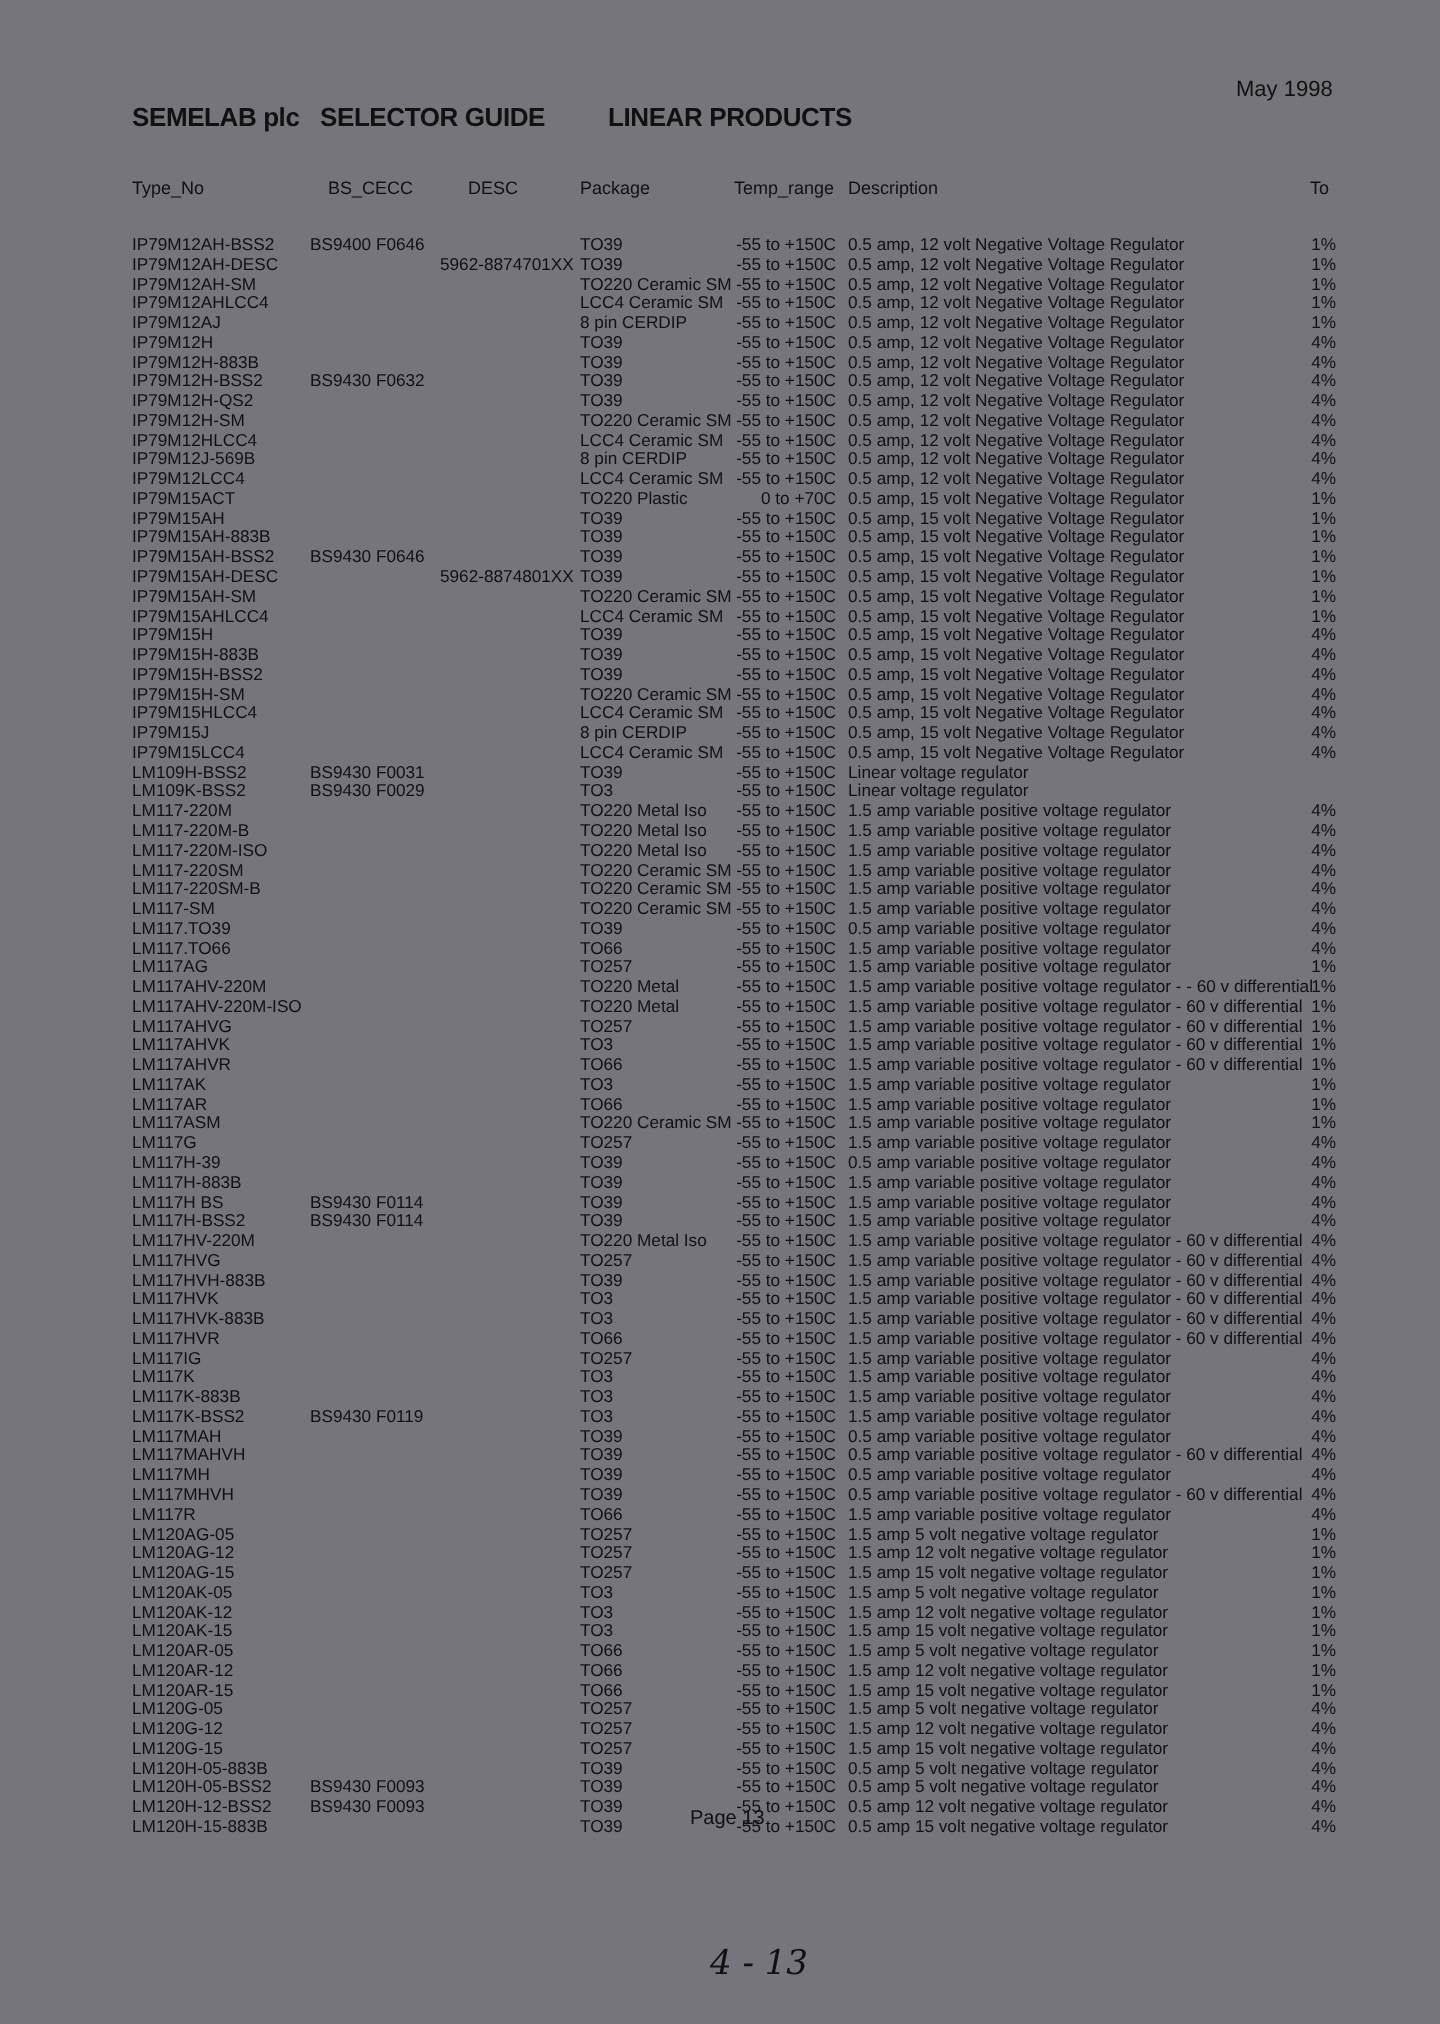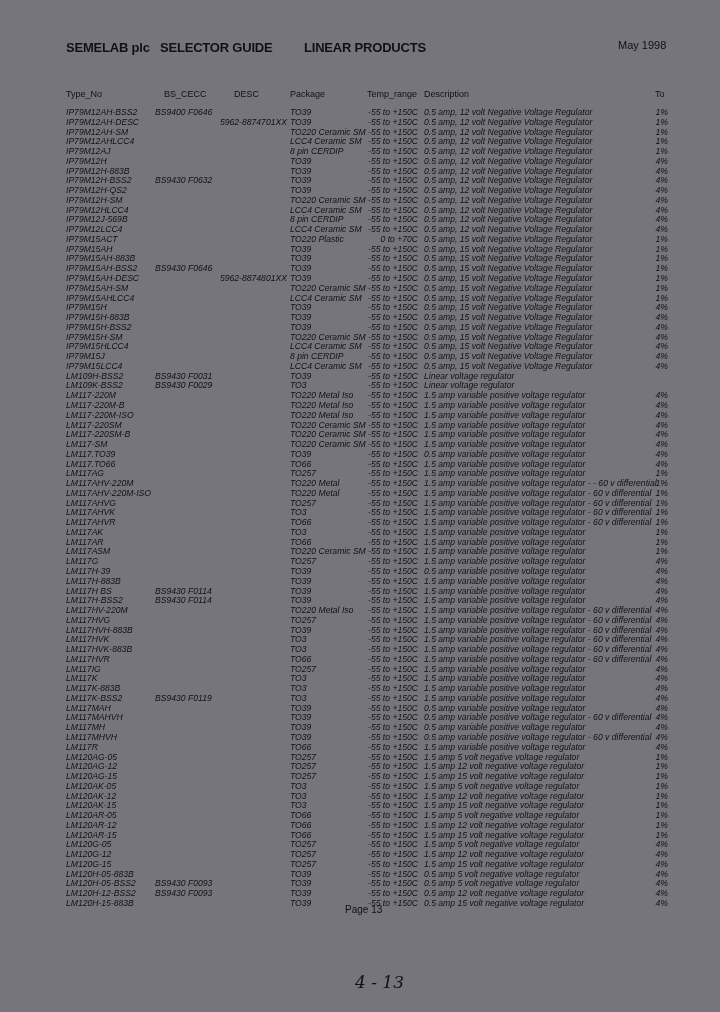--- a/index.html
+++ b/index.html
@@ -4,24 +4,24 @@
   <style>
     html, body { margin: 0; padding: 0; }
     body {
       width: 720px; height: 1012px;
       background: #76757c;
       color: #111;
       font-family: "Liberation Sans", sans-serif;
       position: relative;
       overflow: hidden;
     }
-    .hdr { position: absolute; top: 40px; font-weight: bold; font-size: 13px; letter-spacing: -0.2px; }
+    .hdr { position: absolute; top: 51px; font-weight: bold; font-size: 13px; letter-spacing: -0.2px; }
     .date { position: absolute; top: 39px; left: 618px; font-size: 11px; }
     .colhead { position: absolute; top: 89px; font-size: 9px; text-align: right; }
-    .rows { position: absolute; top: 108px; left: 0; width: 708px; font-style: italic; }
+    .rows { position: absolute; top: 118px; left: 0; width: 708px; }
     .row { position: relative; height: 9.78px; font-size: 8.6px; line-height: 9.78px; white-space: nowrap; }
     .row span { position: absolute; top: 0; }
     .c-type { left: 66px; }
     .c-bs { left: 155px; }
     .c-desc { left: 220px; }
     .c-pkg { left: 290px; }
     .c-temp { left: 362px; width: 56px; text-align: right; }
     .c-descr { left: 424px; }
     .c-tol { left: 640px; width: 28px; text-align: right; }
     .footer { position: absolute; top: 904px; left: 345px; font-size: 10px; }

